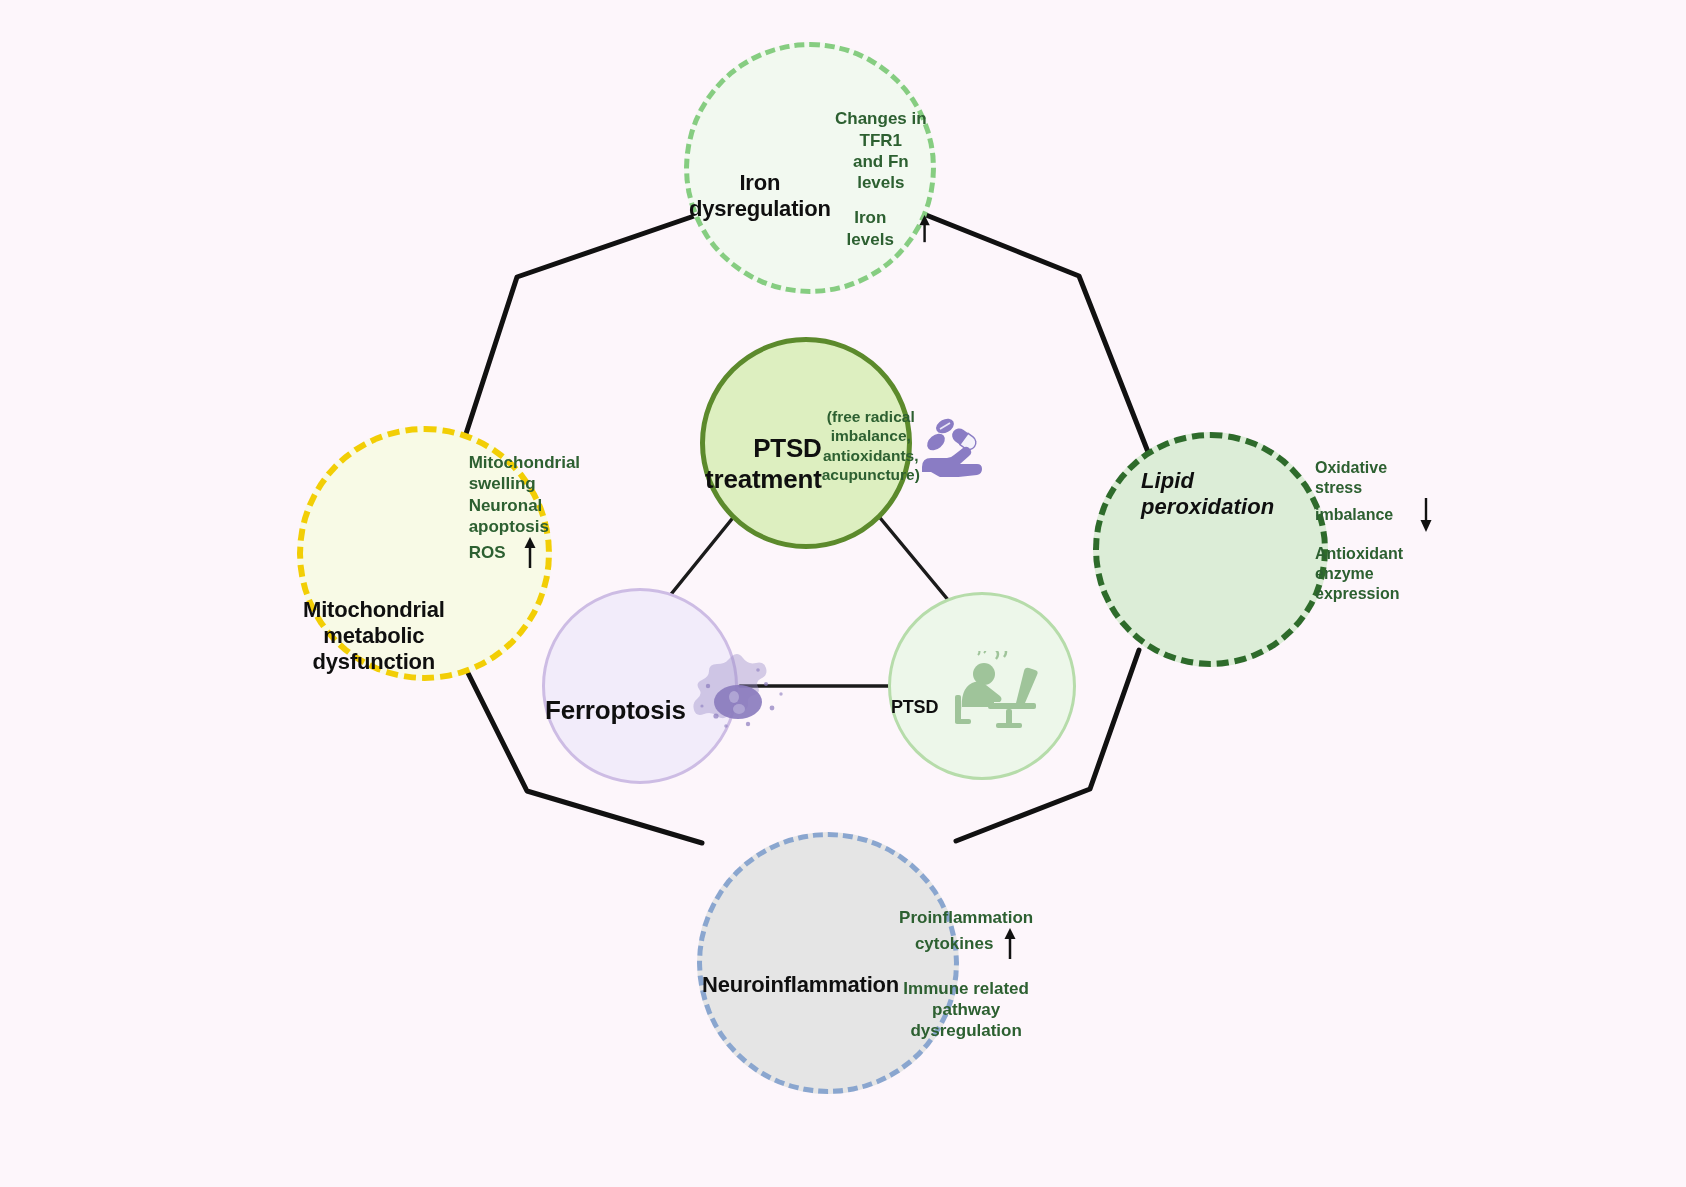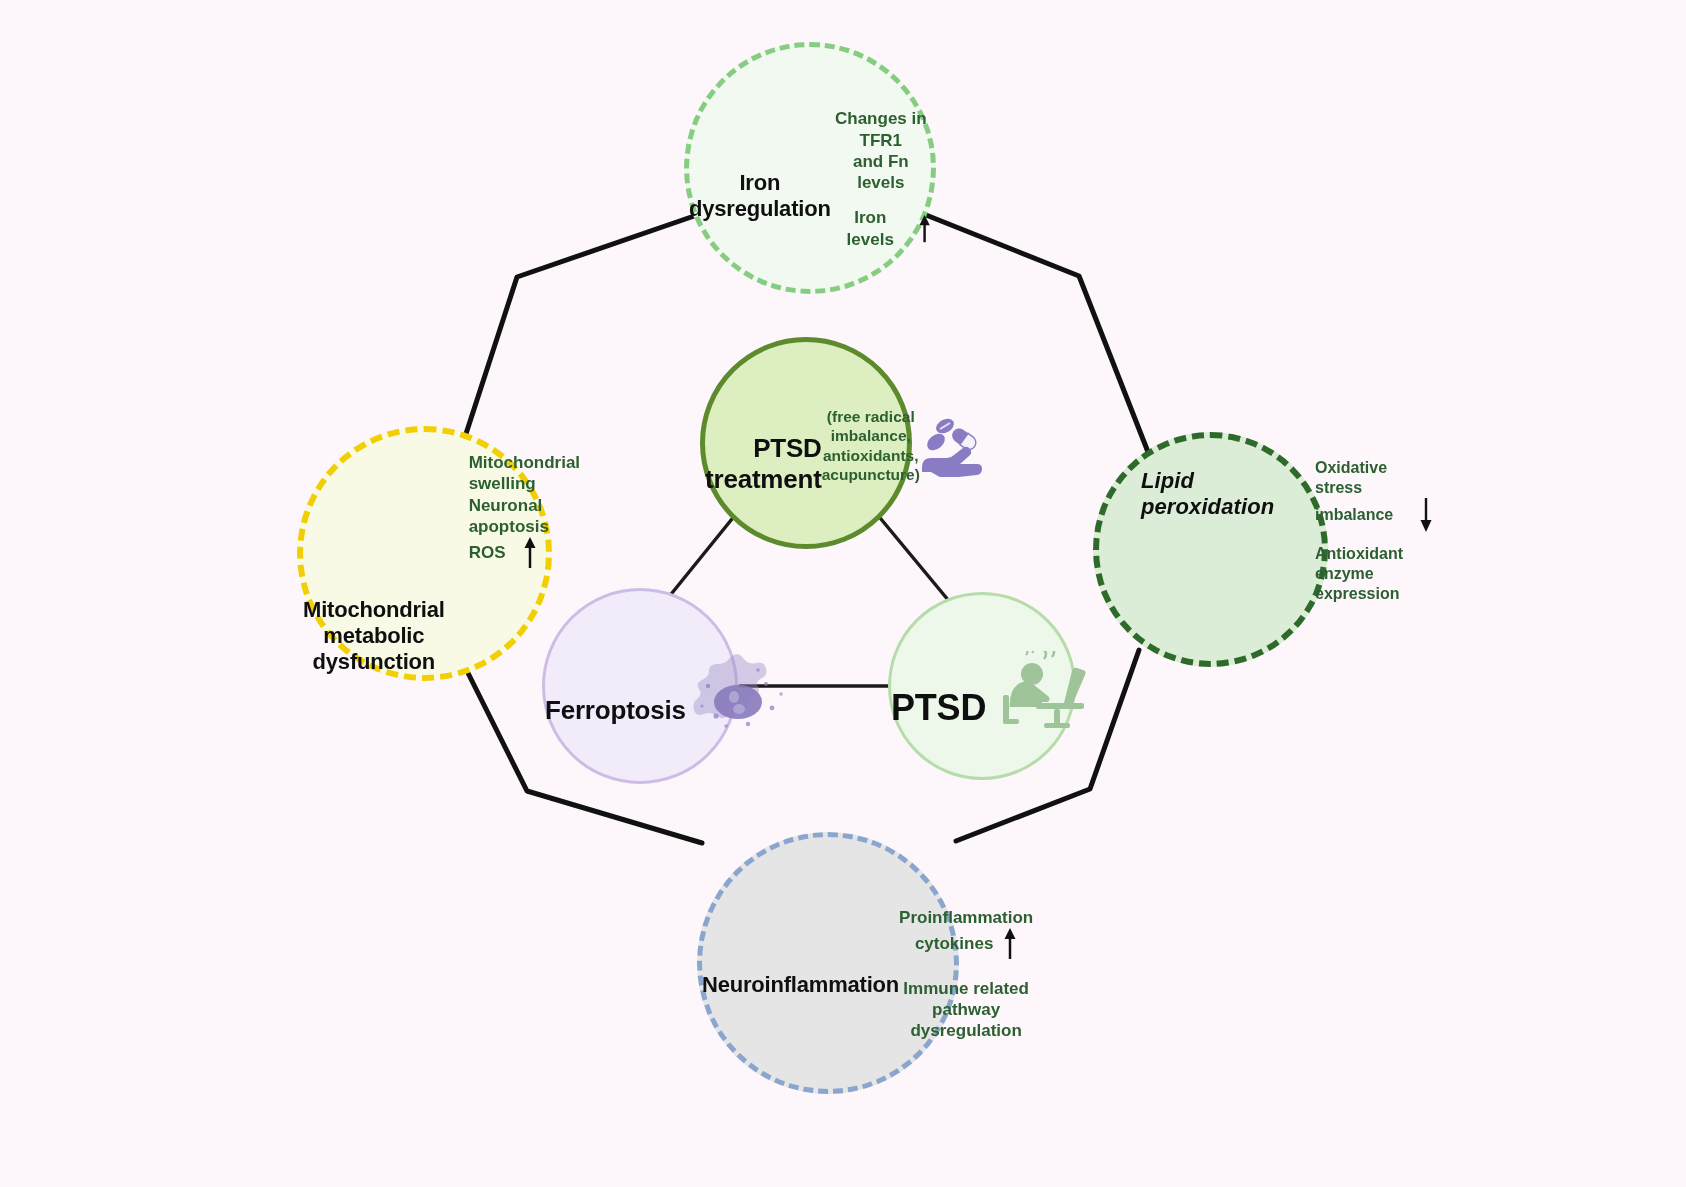--- a/index.html
+++ b/index.html
@@ -104,21 +104,21 @@
     border: 3px solid #cdbce4;
   }
   #ferro .node-title { font-size: 26px; margin-top: 48px; }
 
   #ptsd {
     left: 888px; top: 592px;
     width: 188px; height: 188px;
     background: #edf7ea;
     border: 3px solid #b6dcaa;
   }
-  #ptsd .node-title { font-size: 36px; margin-top: 44px; }
+  #ptsd .node-title { font-size: 18px; margin-top: 44px; }
 
   .icon-wrap {
     margin-top: 6px;
     display: flex;
     align-items: center;
     justify-content: center;
   }
 </style>
 </head>
 <body>

